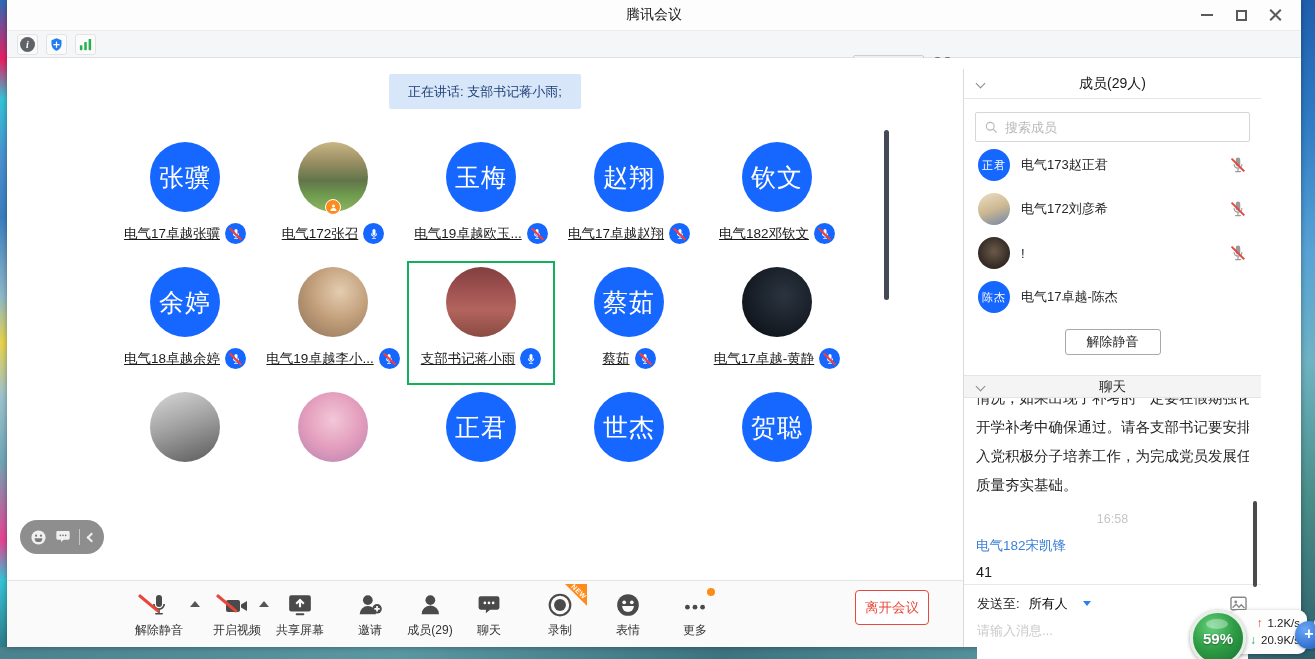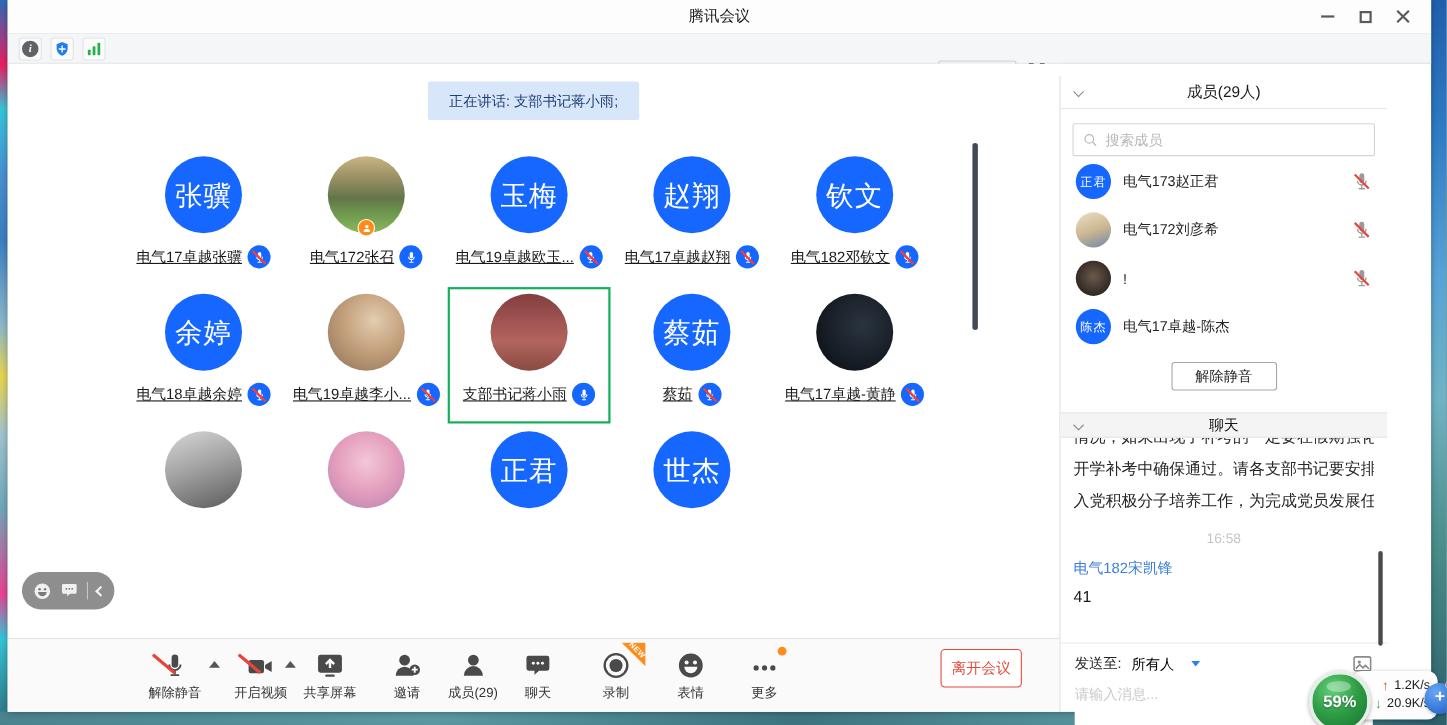--- a/index.html
+++ b/index.html
@@ -105,21 +105,21 @@
   .chat-body { height:186px; padding:0 12px; overflow:hidden; }
   .chat-lines { overflow:hidden; }
   .chat-line { font-size:14.5px; line-height:29px; color:#262626; white-space:nowrap; }
   .chat-line:first-child { margin-top:-14px; }
   .chat-time { text-align:center; color:#c6c6c6; font-size:12.5px; margin-top:12px; }
   .chat-sender { color:#3d7fd9; font-size:13.5px; margin-top:11px; }
   .chat-msg { color:#1a1a1a; font-size:14.5px; margin-top:9px; }
   .chat-scroll { position:absolute; right:4px; top:126px; width:4px; height:86px; background:#4a4a4a; border-radius:2px; }
 
   .send-section { border-top:1px solid #e8e8e8; flex:1; padding:9px 13px 0; display:flex; flex-direction:column; }
-  .send-row { display:flex; }
+  .send-row { display:flex; align-items:center; }
   .send-label { font-size:13px; color:#262626; }
   .send-target { margin-left:9px; font-size:13px; color:#000000; display:flex; align-items:center; gap:15px; cursor:pointer; }
   .caret-down { width:0; height:0; border-left:4px solid transparent; border-right:4px solid transparent; border-top:5px solid #2d7ff0; }
   .send-img { margin-left:auto; cursor:pointer; }
   .msg-input { border:none; outline:none; resize:none; margin-top:9px; font-size:13px; font-family:inherit; color:#333; height:42px; width:100%; }
   .msg-input::placeholder { color:#cacaca; }
 
   
   .net-panel { position:absolute; left:1229px; top:610px; width:78px; height:44px; background:#fdfdfd; border-radius:9px; box-shadow:0 1px 4px rgba(0,0,0,.3); z-index:50; padding:4px 7px 0 16px; }
   .net-row { display:flex; align-items:center; font-size:11.5px; color:#1a1a1a; height:17px; justify-content:flex-end; gap:5px; }
@@ -369,20 +369,25 @@
         <div class="avatar av-anime"></div>
       </div>
       <div class="tile" style="left:400px;top:334px">
         <div class="avatar t-av">
             <span>正君</span>
           </div>
       </div>
       <div class="tile" style="left:548px;top:334px">
         <div class="avatar t-av">
             <span>世杰</span>
+          </div>
+      </div>
+      <div class="tile" style="left:696px;top:334px">
+        <div class="avatar t-av">
+            <span>贺聪</span>
           </div>
       </div>
 
       <div class="main-scroll"></div>
 
       <div class="pill">
         <svg width="17" height="17" viewBox="0 0 24 24" fill="currentColor">
             <circle cx="12" cy="12" r="10"></circle>
             <circle cx="8.5" cy="9.5" r="1.6" fill="#7a7a7a"></circle>
             <circle cx="15.5" cy="9.5" r="1.6" fill="#7a7a7a"></circle>
@@ -570,20 +575,21 @@
       <div class="chat-section">
         <div class="chat-header">
           <span class="chev"></span>
           <div class="chat-title">聊天</div>
         </div>
         <div class="chat-body">
           <div class="chat-lines">
             <div class="chat-line">情况，如果出现了补考的一定要在假期强化学习，在</div>
             <div class="chat-line">开学补考中确保通过。请各支部书记要安排并落实好</div>
             <div class="chat-line">入党积极分子培养工作，为完成党员发展任务和确保</div>
+            <div class="chat-line">质量夯实基础。</div>
           </div>
           <div class="chat-time">16:58</div>
           <div class="chat-sender">电气182宋凯锋</div>
           <div class="chat-msg">41</div>
         </div>
         <div class="chat-scroll"></div>
       </div>
 
       <div class="send-section">
         <div class="send-row">

